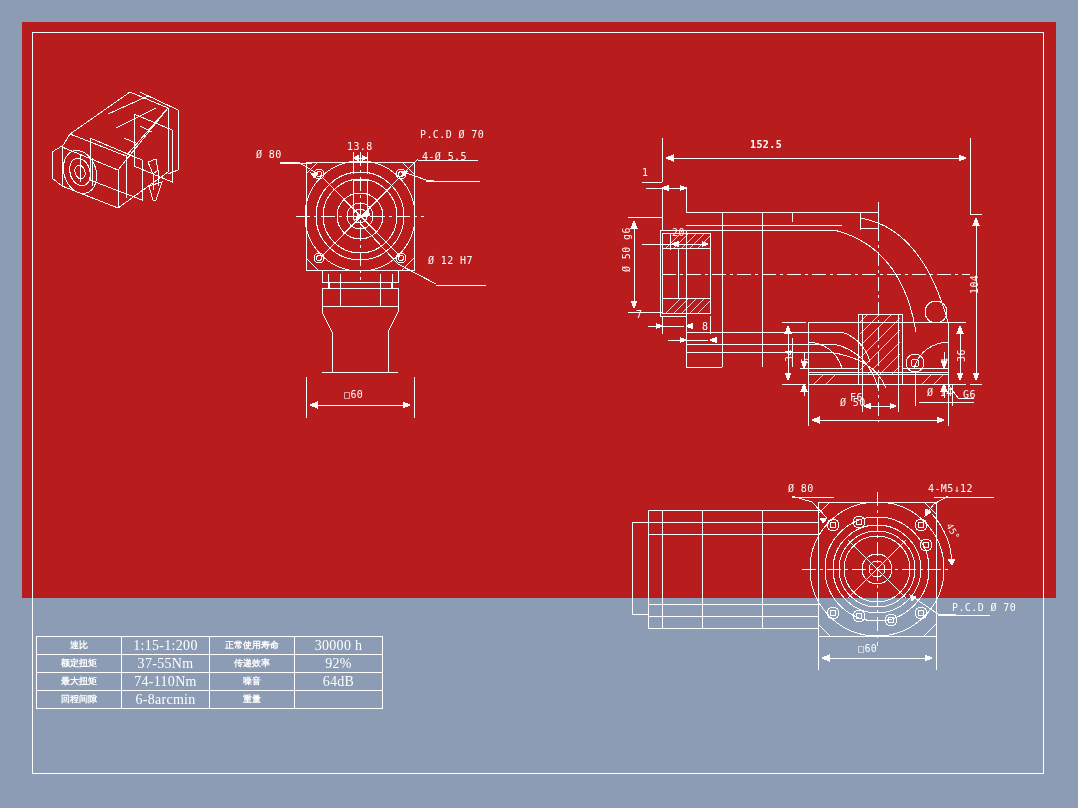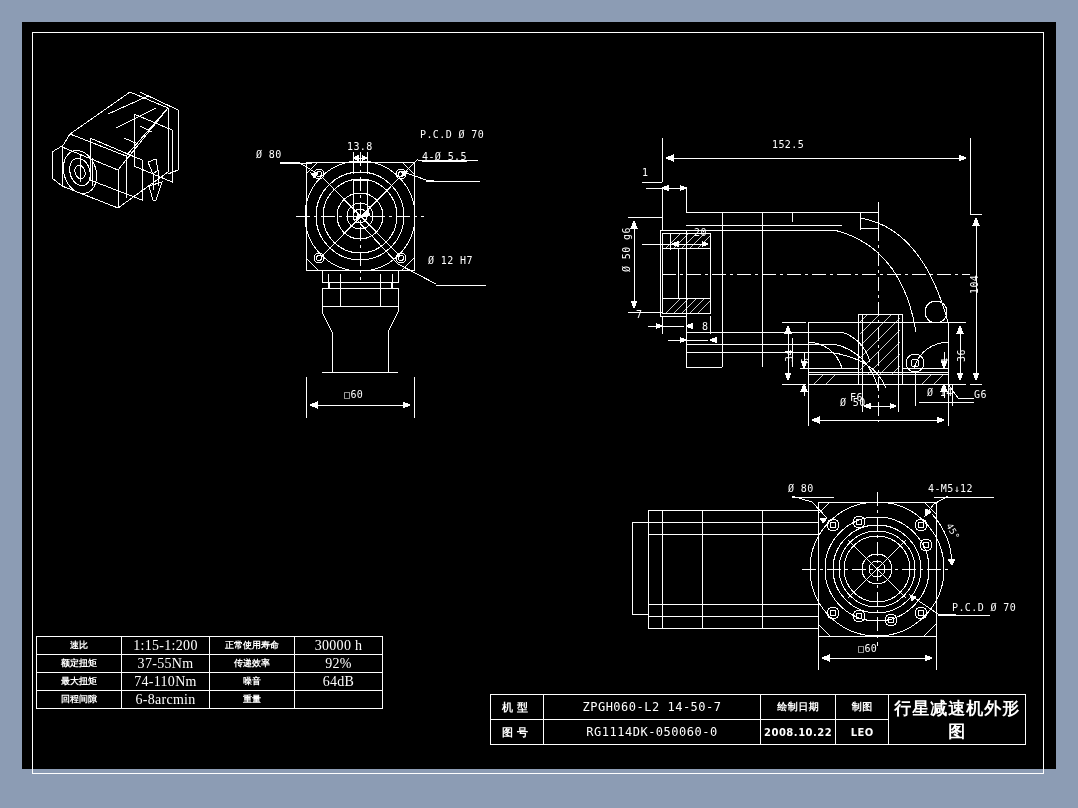--- a/index.html
+++ b/index.html
@@ -6,22 +6,22 @@
   body{
     width:1078px;height:808px;
     background:#8c9cb4;
     font-family:"DejaVu Sans Mono","Liberation Mono",monospace;
     overflow:hidden;
   }
   #stage{position:relative;width:1078px;height:808px;}
 
   .sheet{
     position:absolute;left:22px;top:22px;
-    width:1034px;height:747px;
-    background:#000000;
+    width:1034px;height:576px;
+    background:#b91c1c;
   }
   .frame{
     position:absolute;left:10px;top:10px;
     width:1012px;height:742px;
     border:1px solid #ffffff;
     box-sizing:border-box;
   }
   svg{position:absolute;left:0;top:0;}
   .dwg{position:absolute;left:0;top:0;width:1034px;height:764px;}
 
@@ -349,38 +349,38 @@
 
           <path d="M796 614 L796 648 M914 614 L914 648"></path>
           <path d="M800 636 L910 636"></path>
           <path d="M800 636 l7 -3 v6 z M910 636 l-7 -3 v6 z" fill="#fff"></path>
         </g>
 
       </g>
     </svg>
 
     <div class="lbl" style="left:398px;top:108px;">P.C.D  Ø 70</div>
-    <div class="lbl" style="left:400px;top:130px;text-decoration:underline;">4-Ø 5.5</div>
+    <div class="lbl" style="left:400px;top:130px;">4-Ø 5.5</div>
     <div class="lbl" style="left:234px;top:128px;">Ø 80</div>
     <div class="lbl" style="left:406px;top:234px;">Ø 12 H7</div>
     <div class="lbl" style="left:325px;top:120px;">13.8</div>
     <div class="lbl" style="left:322px;top:368px;">□60</div>
 
-    <div class="lbl" style="left:750px;top:118px;">152.5</div>
+    <div class="lbl" style="left:728px;top:118px;font-weight:bold;">152.5</div>
     <div class="lbl rot90" style="left:600px;top:250px;">Ø 50 g6</div>
-    <div class="lbl" style="left:672px;top:206px;">20</div>
+    <div class="lbl" style="left:650px;top:206px;">20</div>
     <div class="lbl" style="left:620px;top:146px;">1</div>
     <div class="lbl rot90" style="left:948px;top:272px;">104</div>
     <div class="lbl" style="left:614px;top:288px;">7</div>
     <div class="lbl" style="left:680px;top:300px;">8</div>
     <div class="lbl rot90" style="left:763px;top:340px;">34</div>
     <div class="lbl rot90" style="left:779px;top:342px;">6</div>
     <div class="lbl rot90" style="left:935px;top:340px;">36</div>
     <div class="lbl rot90" style="left:919px;top:342px;">4</div>
-    <div class="lbl" style="left:952px;top:368px;">G6</div>
+    <div class="lbl" style="left:924px;top:368px;padding-left:17px;">G6</div>
     <div class="lbl" style="left:905px;top:366px;">Ø 14</div>
     <div class="lbl" style="left:818px;top:376px;">Ø 50</div>
     <div class="lbl" style="left:828px;top:371px;">F6</div>
 
     <div class="lbl" style="left:766px;top:462px;">Ø 80</div>
     <div class="lbl" style="left:906px;top:462px;">4-M5↓12</div>
     <div class="lbl sm" style="left:930px;top:500px;transform:rotate(60deg);transform-origin:0 0;">45°</div>
     <div class="lbl" style="left:930px;top:581px;">P.C.D  Ø 70</div>
     <div class="lbl" style="left:836px;top:622px;">□60</div>
 
@@ -406,32 +406,15 @@
         </tr>
         <tr>
           <td class="k cn">回程间隙</td>
           <td class="v">6-8arcmin</td>
           <td class="k cn">重量</td>
           <td class="v"></td>
         </tr>
       </tbody>
     </table>
 
-    <table class="tblock">
-      <tbody>
-        <tr>
-          <td class="hdr">机型</td>
-          <td class="val">ZPGH060-L2 14-50-7</td>
-          <td class="c3">绘制日期</td>
-          <td class="c4">制图</td>
-          <td class="title" rowspan="2">行星减速机外形图</td>
-        </tr>
-        <tr>
-          <td class="hdr">图号</td>
-          <td class="val">RG1114DK-050060-0</td>
-          <td class="c3">2008.10.22</td>
-          <td class="c4">LEO</td>
-        </tr>
-      </tbody>
-    </table>
 
   </div>
 </div>
 
 </body></html>

